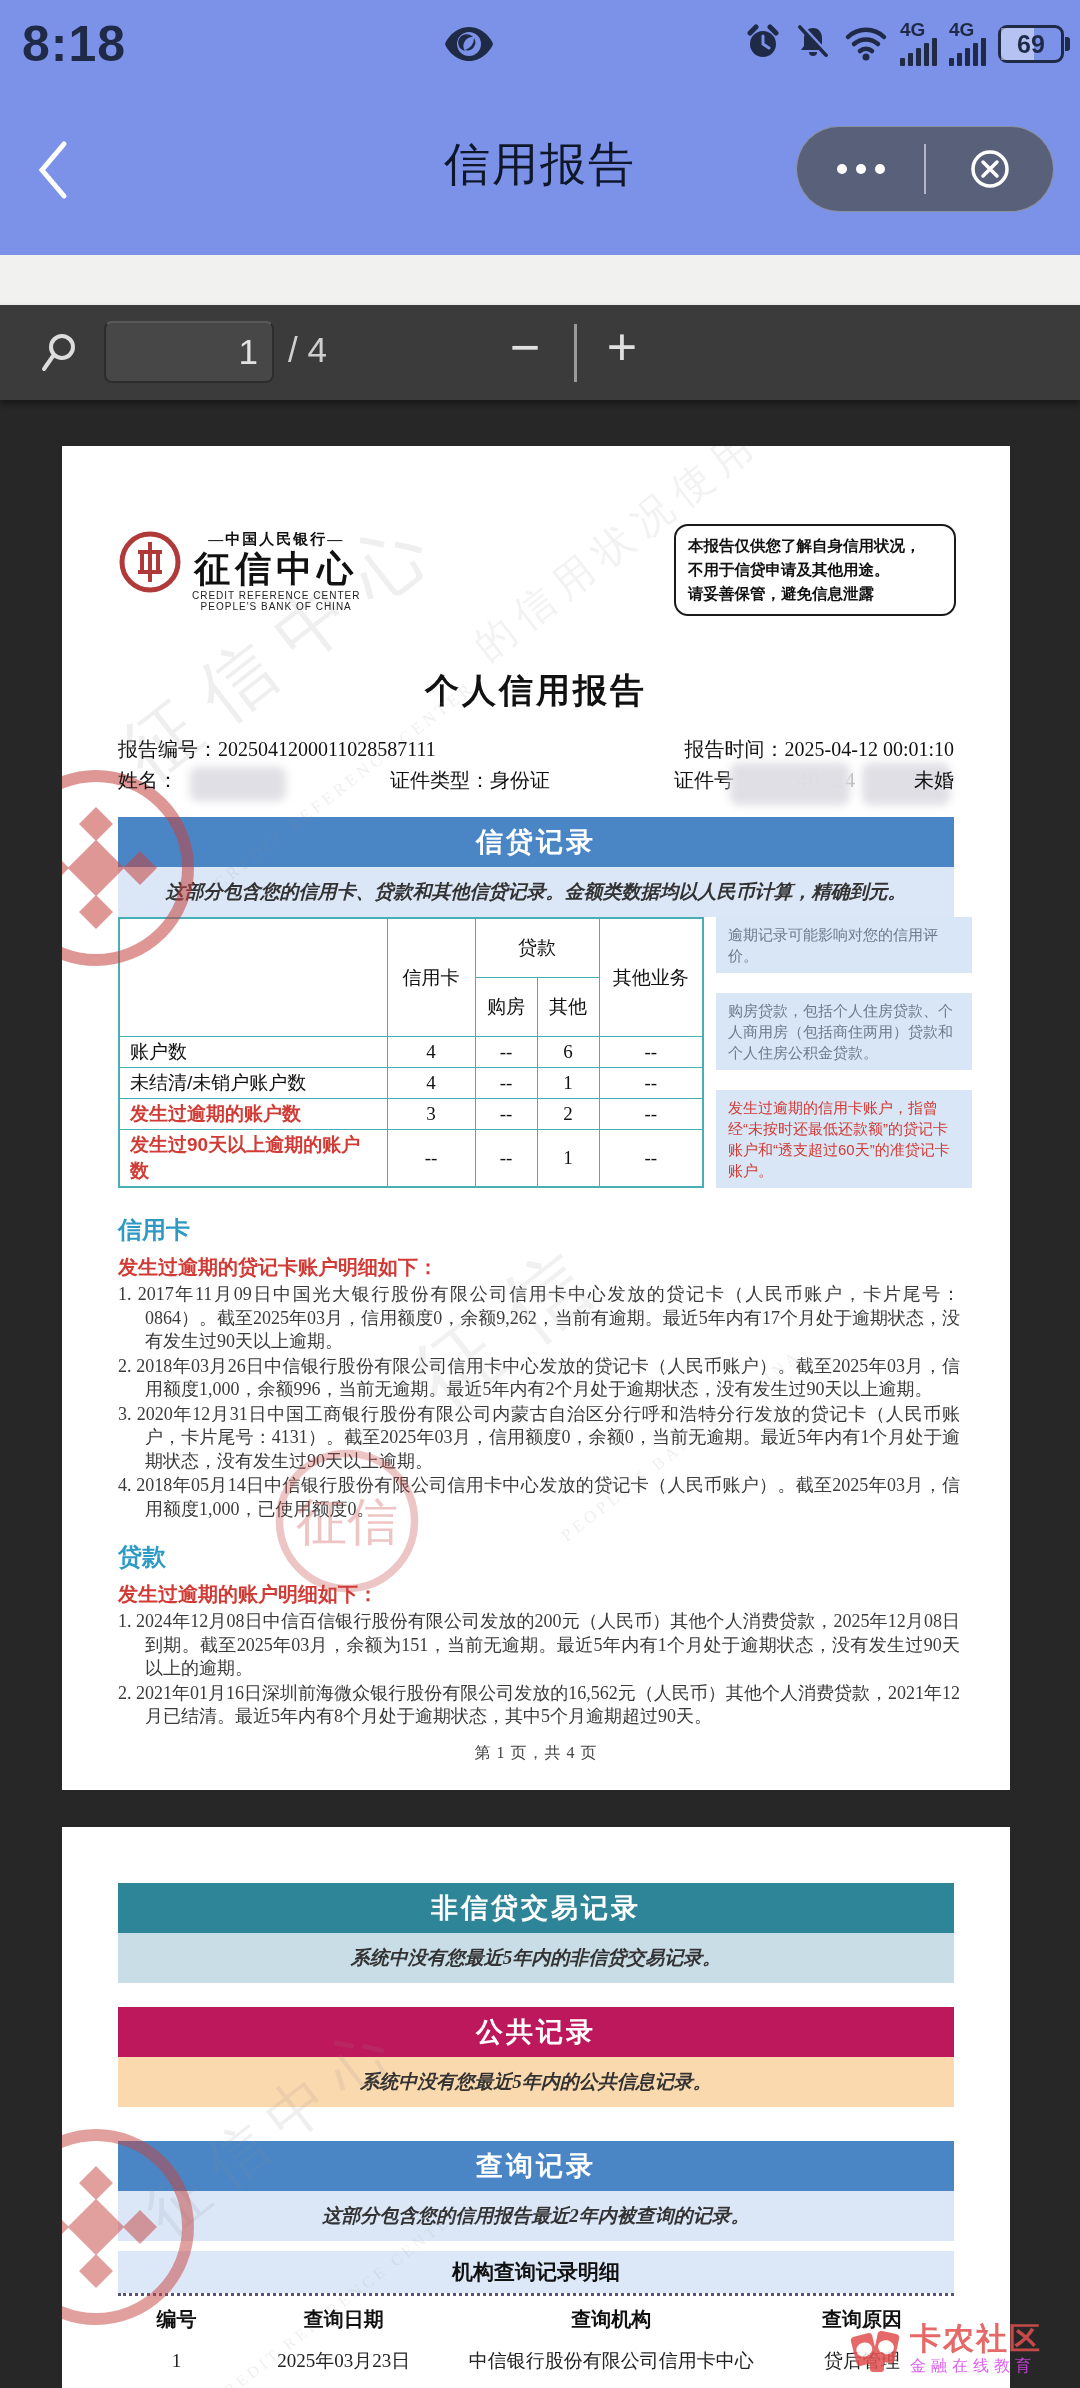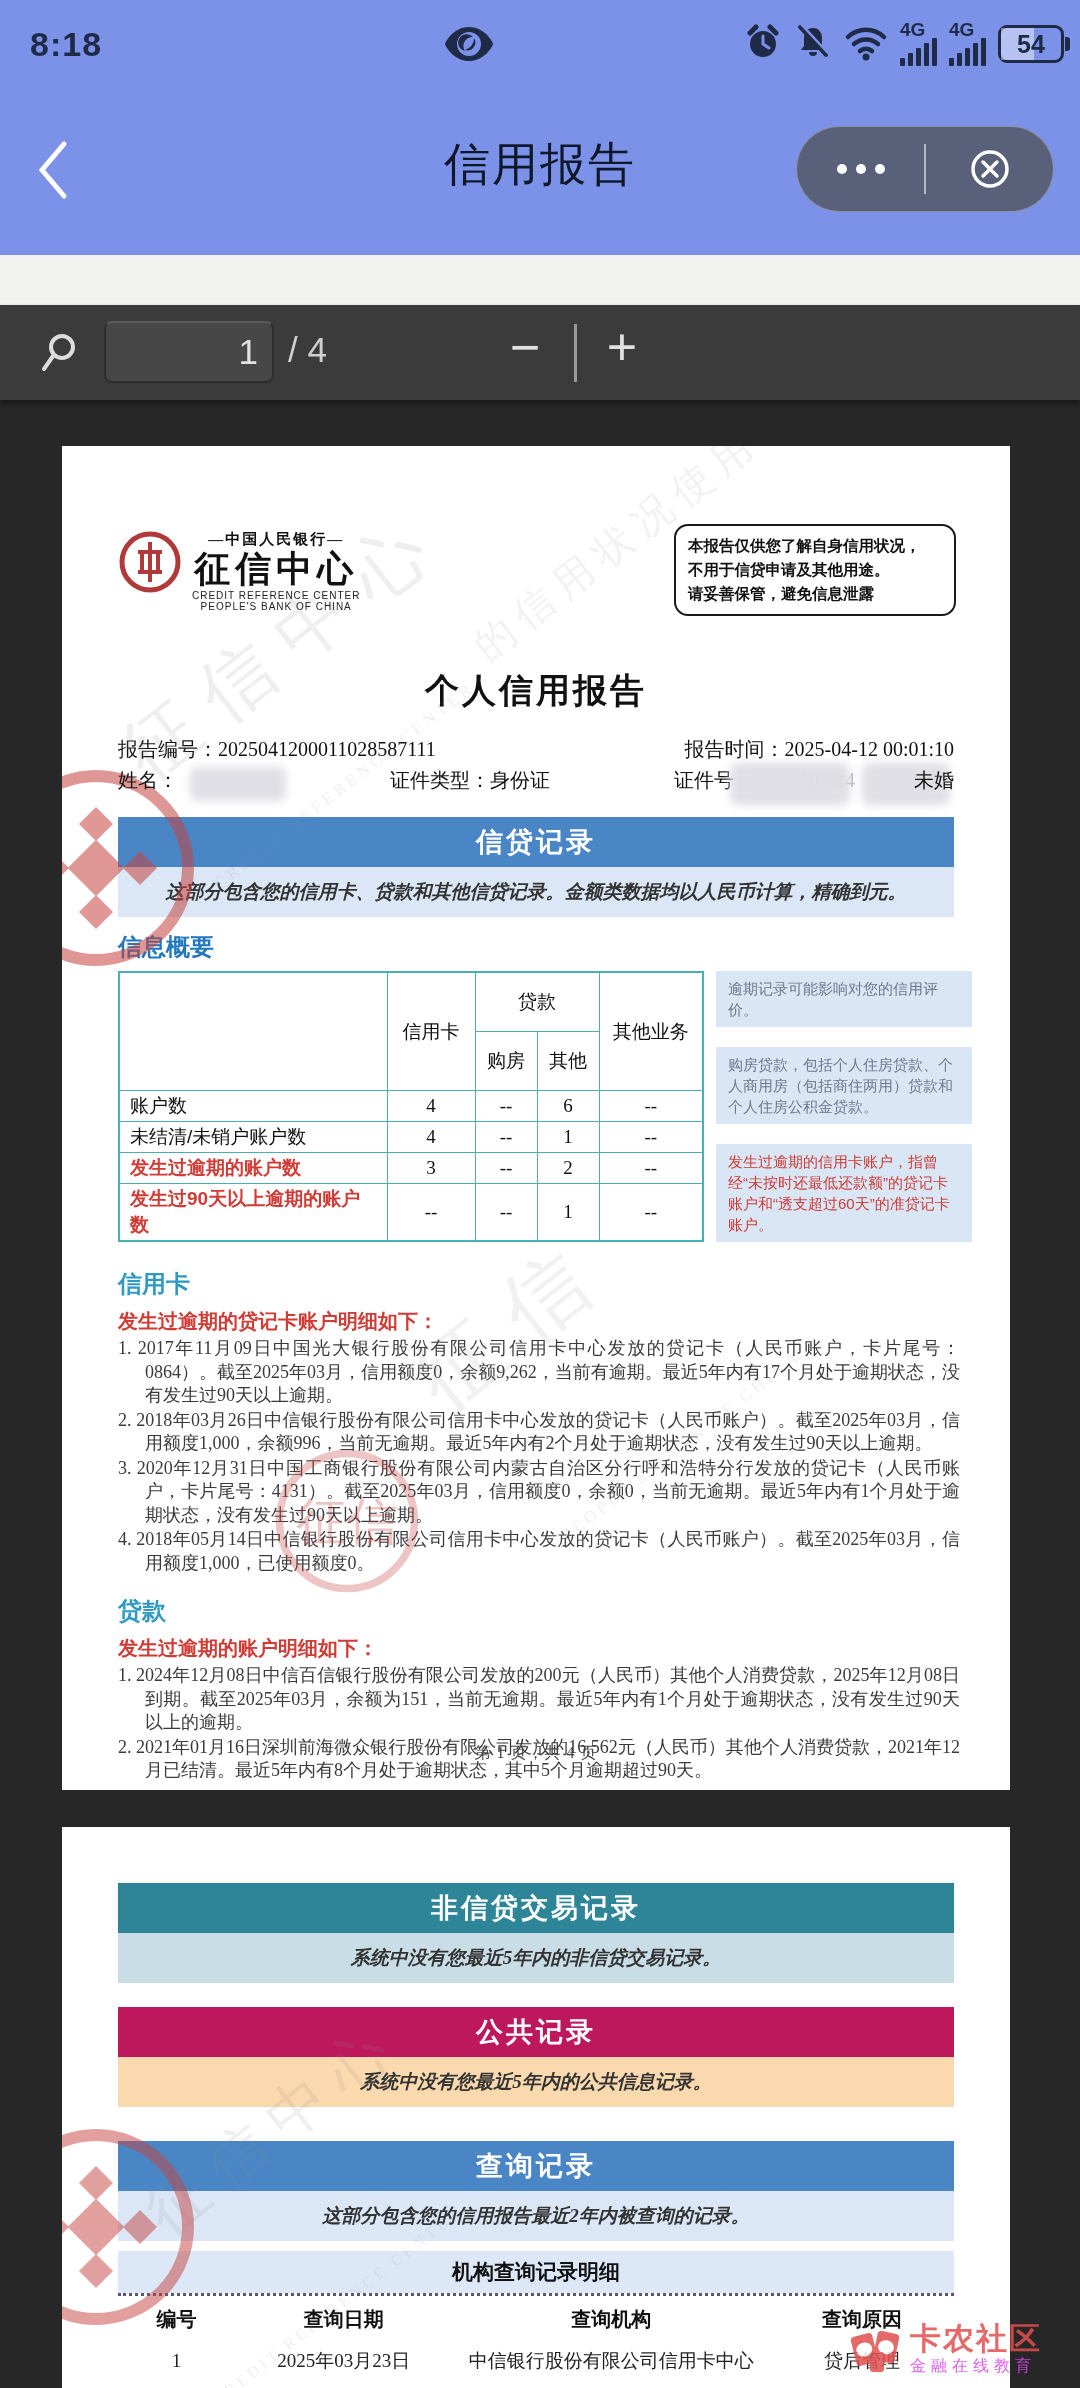--- a/index.html
+++ b/index.html
@@ -6,21 +6,21 @@
   html,body { background:#111; }
   .screen{
     position:relative; width:1080px; height:2388px; overflow:hidden;
     background:#272727; font-family:"Liberation Sans","DejaVu Sans",sans-serif;
   }
   
   .statusbar{
     position:relative; height:88px; background:#7b92e8; color:#1f2a47;
     display:flex; align-items:center;
   }
-  .time{ margin-left:30px; font-size:34px; font-weight:600; letter-spacing:1px;}
+  .time{ margin-left:22px; font-size:50px; font-weight:600; letter-spacing:1px;}
   .sb-center{ position:absolute; left:443px; top:24px; }
   .sb-right{ position:absolute; right:16px; top:0; height:88px; display:flex; align-items:center; gap:12px;}
   .sig{ display:flex; flex-direction:column; align-items:center; }
   .sig .g4{ font-size:19px; font-weight:700; line-height:16px; align-self:flex-start;}
   .bars{ display:flex; align-items:flex-end; gap:3px; }
   .bars i{ display:block; width:5px; background:#1f2a47; border-radius:1px;}
   .battery{ position:relative; width:66px; height:38px; border:3px solid #1f2a47; border-radius:9px;
     display:flex; align-items:center; justify-content:center; }
   .battery:after{ content:""; position:absolute; right:-9px; top:9px; width:5px; height:14px;
     background:#1f2a47; border-radius:0 3px 3px 0;}
@@ -190,21 +190,21 @@
         <span class="bars">
             <i style="height:8px"></i>
             <i style="height:13px"></i>
             <i style="height:18px"></i>
             <i style="height:23px"></i>
             <i style="height:28px"></i>
           </span>
       </span>
       <span class="battery">
         <span class="fill"></span>
-        <span>54</span>
+        <span>69</span>
       </span>
     </div>
   </div>
 
   <div class="navbar">
     <div class="back">
       <svg width="50" height="80" viewBox="0 0 50 80">
           <polyline points="34,14 12,40 34,66" fill="none" stroke="#fff" stroke-width="5" stroke-linecap="round"></polyline>
         </svg>
     </div>
@@ -300,21 +300,20 @@
         <span class="lbl-idno">证件号</span>
         <span class="id-frag">40724</span>
         <span class="blur-patch" style="left:668px;top:-4px;width:120px;height:42px;"></span>
         <span class="blur-patch" style="left:800px;top:-4px;width:88px;height:42px;"></span>
         <span class="marital">未婚</span>
       </div>
 
       <div class="banner blue mt14">信贷记录</div>
       <div class="band blue">这部分包含您的信用卡、贷款和其他信贷记录。金额类数据均以人民币计算，精确到元。</div>
 
-      <div class="sec-h navy">信息概要</div>
 
       <div class="sum-wrap">
         <table class="sum">
           <tbody>
               <tr>
             <th rowspan="2" style="width:268px"></th>
             <th rowspan="2" style="width:88px">信用卡</th>
             <th colspan="2">贷款</th>
             <th rowspan="2" style="width:104px">其他业务</th>
           </tr>

